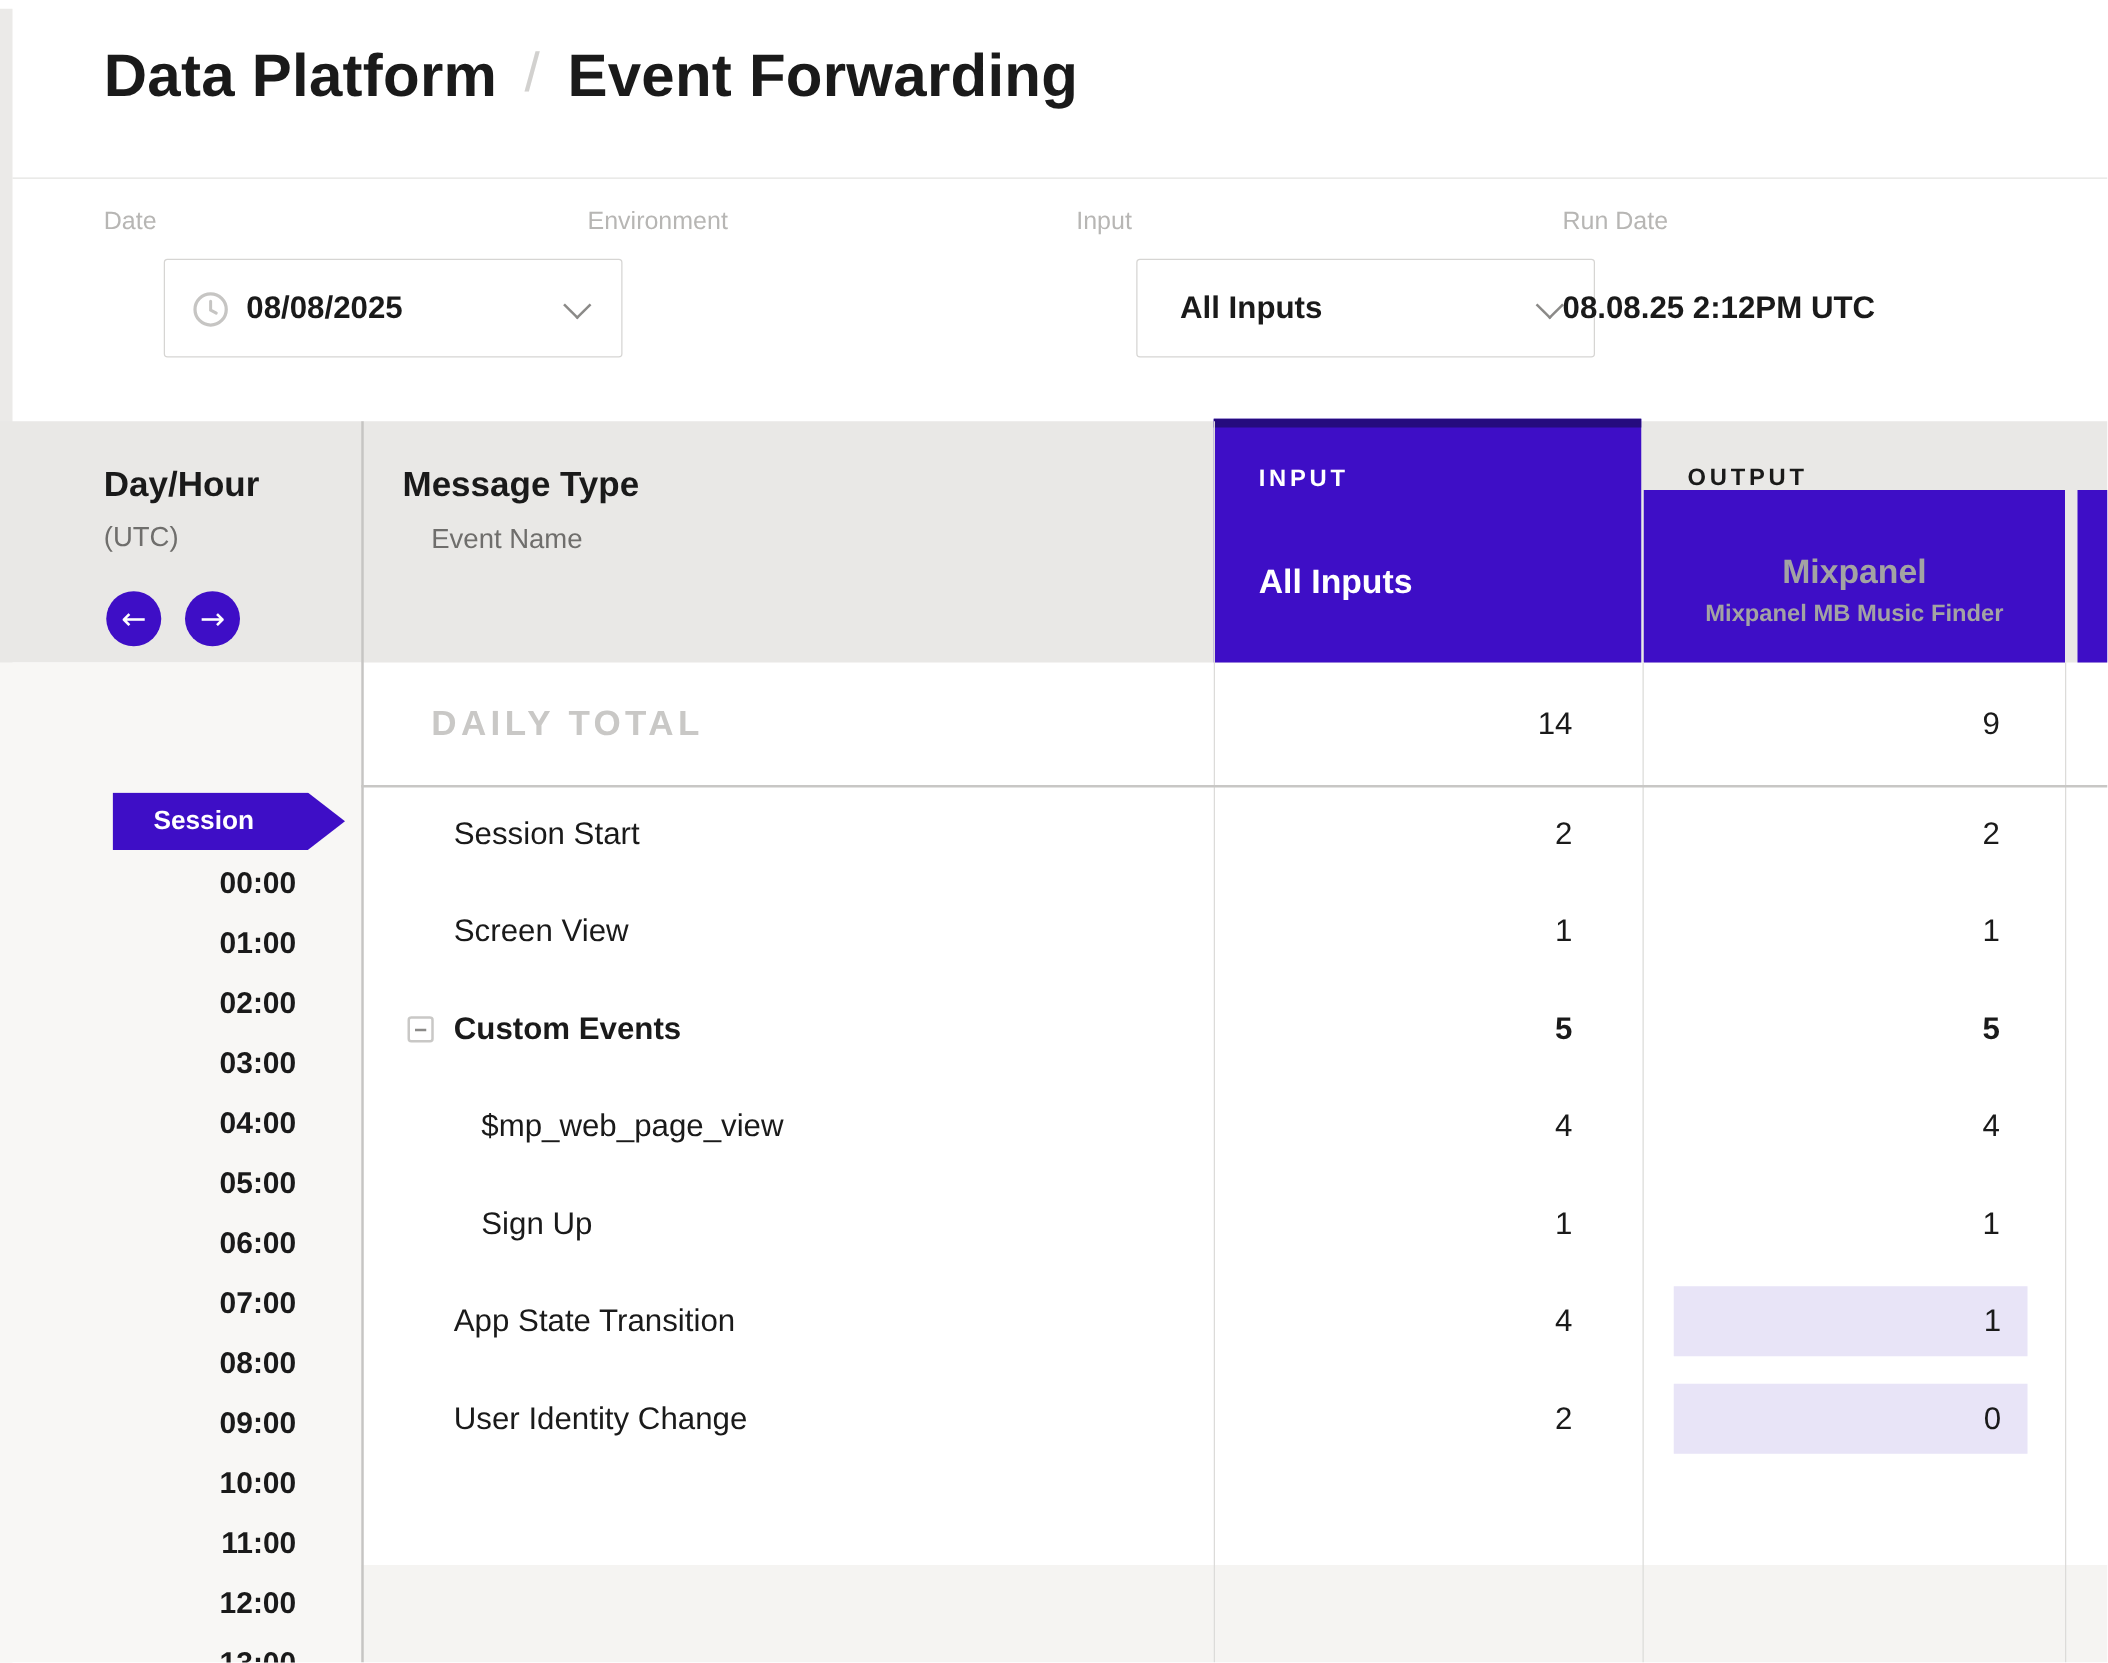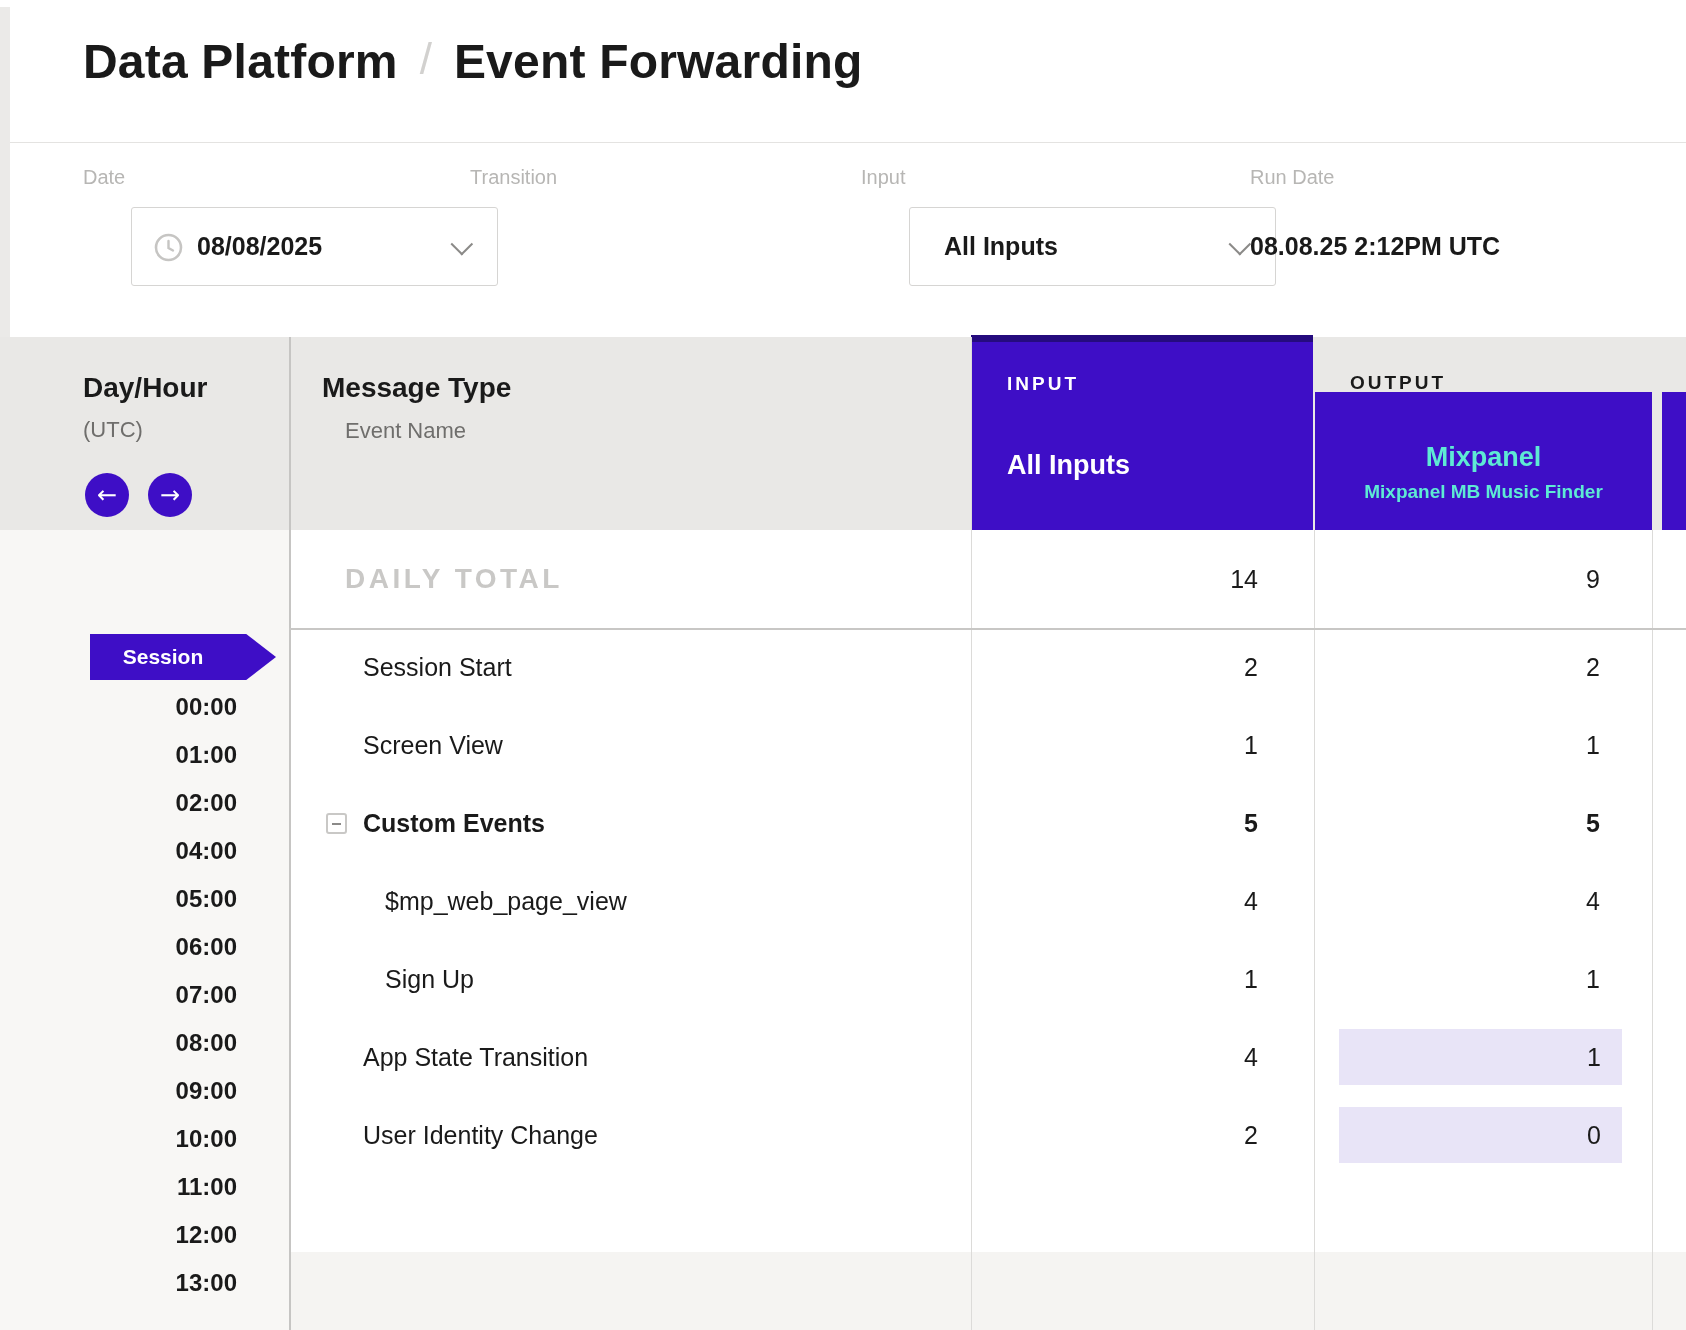--- a/index.html
+++ b/index.html
@@ -28,21 +28,21 @@
   .dayhour-sub { position:absolute; left:83px; top:417px; font-size:22px; color:#6f6e6c; }
   .nav-btn { position:absolute; top:473px; width:44px; height:44px; border-radius:50%; background:var(--purple); color:#fff; border:none; font-size:24px; line-height:44px; text-align:center; cursor:pointer; font-family:"DejaVu Sans",sans-serif; }
   .msg-title { position:absolute; left:322px; top:372px; font-size:28px; font-weight:700; }
   .msg-sub { position:absolute; left:345px; top:418px; font-size:22px; color:#6f6e6c; }
 
   .input-block { position:absolute; left:971px; top:335px; width:342px; height:195px; background:var(--purple); }
   .input-block .topstrip { position:absolute; left:0; top:0; width:100%; height:7px; background:#250b7e; }
   .input-group-label { position:absolute; left:36px; top:38px; color:#fff; font-size:19px; font-weight:700; letter-spacing:3px; }
   .input-title { position:absolute; left:36px; top:115px; color:#fff; font-size:27px; font-weight:700; }
   .output-group-label { position:absolute; left:1350px; top:372px; font-size:19px; font-weight:700; letter-spacing:3px; color:#1a1a1a; }
-  .mixpanel-block { position:absolute; left:1315px; top:392px; width:337px; height:138px; background:var(--purple); color:#5eead4; text-align:center; }
+  .mixpanel-block { position:absolute; left:1315px; top:392px; width:337px; height:138px; background:var(--purple); color:#a3a3a3; text-align:center; }
   .mixpanel-title { margin-top:50px; font-size:27px; font-weight:700; }
   .mixpanel-sub { margin-top:8px; font-size:19px; font-weight:600; }
   .next-output-block { position:absolute; left:1662px; top:392px; width:24px; height:138px; background:var(--purple); }
 
   
   .rail-bg { position:absolute; left:0; top:530px; width:289px; height:800px; background:#f8f7f5; }
   .grid-bottom { position:absolute; left:289px; top:1252px; width:1397px; height:78px; background:#f5f4f2; }
   .vline { position:absolute; width:1px; background:#dcdbd9; }
   .vline-main { position:absolute; left:289px; top:337px; width:2px; height:993px; background:#c6c5c3; }
   .total-bottom { position:absolute; left:289px; top:628px; width:1397px; height:2px; background:#c8c7c5; }
@@ -79,21 +79,21 @@
   <div class="left-edge"></div>
 
   <div class="crumbs">
     <span class="crumb">Data Platform</span>
     <span class="crumb-sep">/</span>
     <span class="crumb">Event Forwarding</span>
   </div>
   <div class="hdr-line"></div>
 
   <span class="f-label" style="left:83px">Date</span>
-  <span class="f-label" style="left:470px">Transition</span>
+  <span class="f-label" style="left:470px">Environment</span>
   <span class="f-label" style="left:861px">Input</span>
   <span class="f-label" style="left:1250px">Run Date</span>
 
   <div class="f-box" style="left:83px; width:367px;">
     <span style="position:absolute; left:22px; top:25px;">
       <svg width="29" height="29" viewBox="0 0 29 29">
           <circle cx="14.5" cy="14.5" r="12.5" fill="none" stroke="#c6c5c3" stroke-width="2.6"></circle>
           <path d="M14.5 8 v7 l4.5 2.5" fill="none" stroke="#c6c5c3" stroke-width="2.4" stroke-linecap="round"></path>
         </svg>
     </span>
@@ -196,20 +196,21 @@
     <span class="val in">2</span>
     <span class="val out hl">0</span>
   </div>
 </div>
 
   <div class="summary-badge">Session</div>
   <div class="hours" id="hours-host">
       <div class="hour-item">00:00</div>
       <div class="hour-item">01:00</div>
       <div class="hour-item">02:00</div>
+      <div class="hour-item">03:00</div>
       <div class="hour-item">04:00</div>
       <div class="hour-item">05:00</div>
       <div class="hour-item">06:00</div>
       <div class="hour-item">07:00</div>
       <div class="hour-item">08:00</div>
       <div class="hour-item">09:00</div>
       <div class="hour-item">10:00</div>
       <div class="hour-item">11:00</div>
       <div class="hour-item">12:00</div>
       <div class="hour-item">13:00</div>

